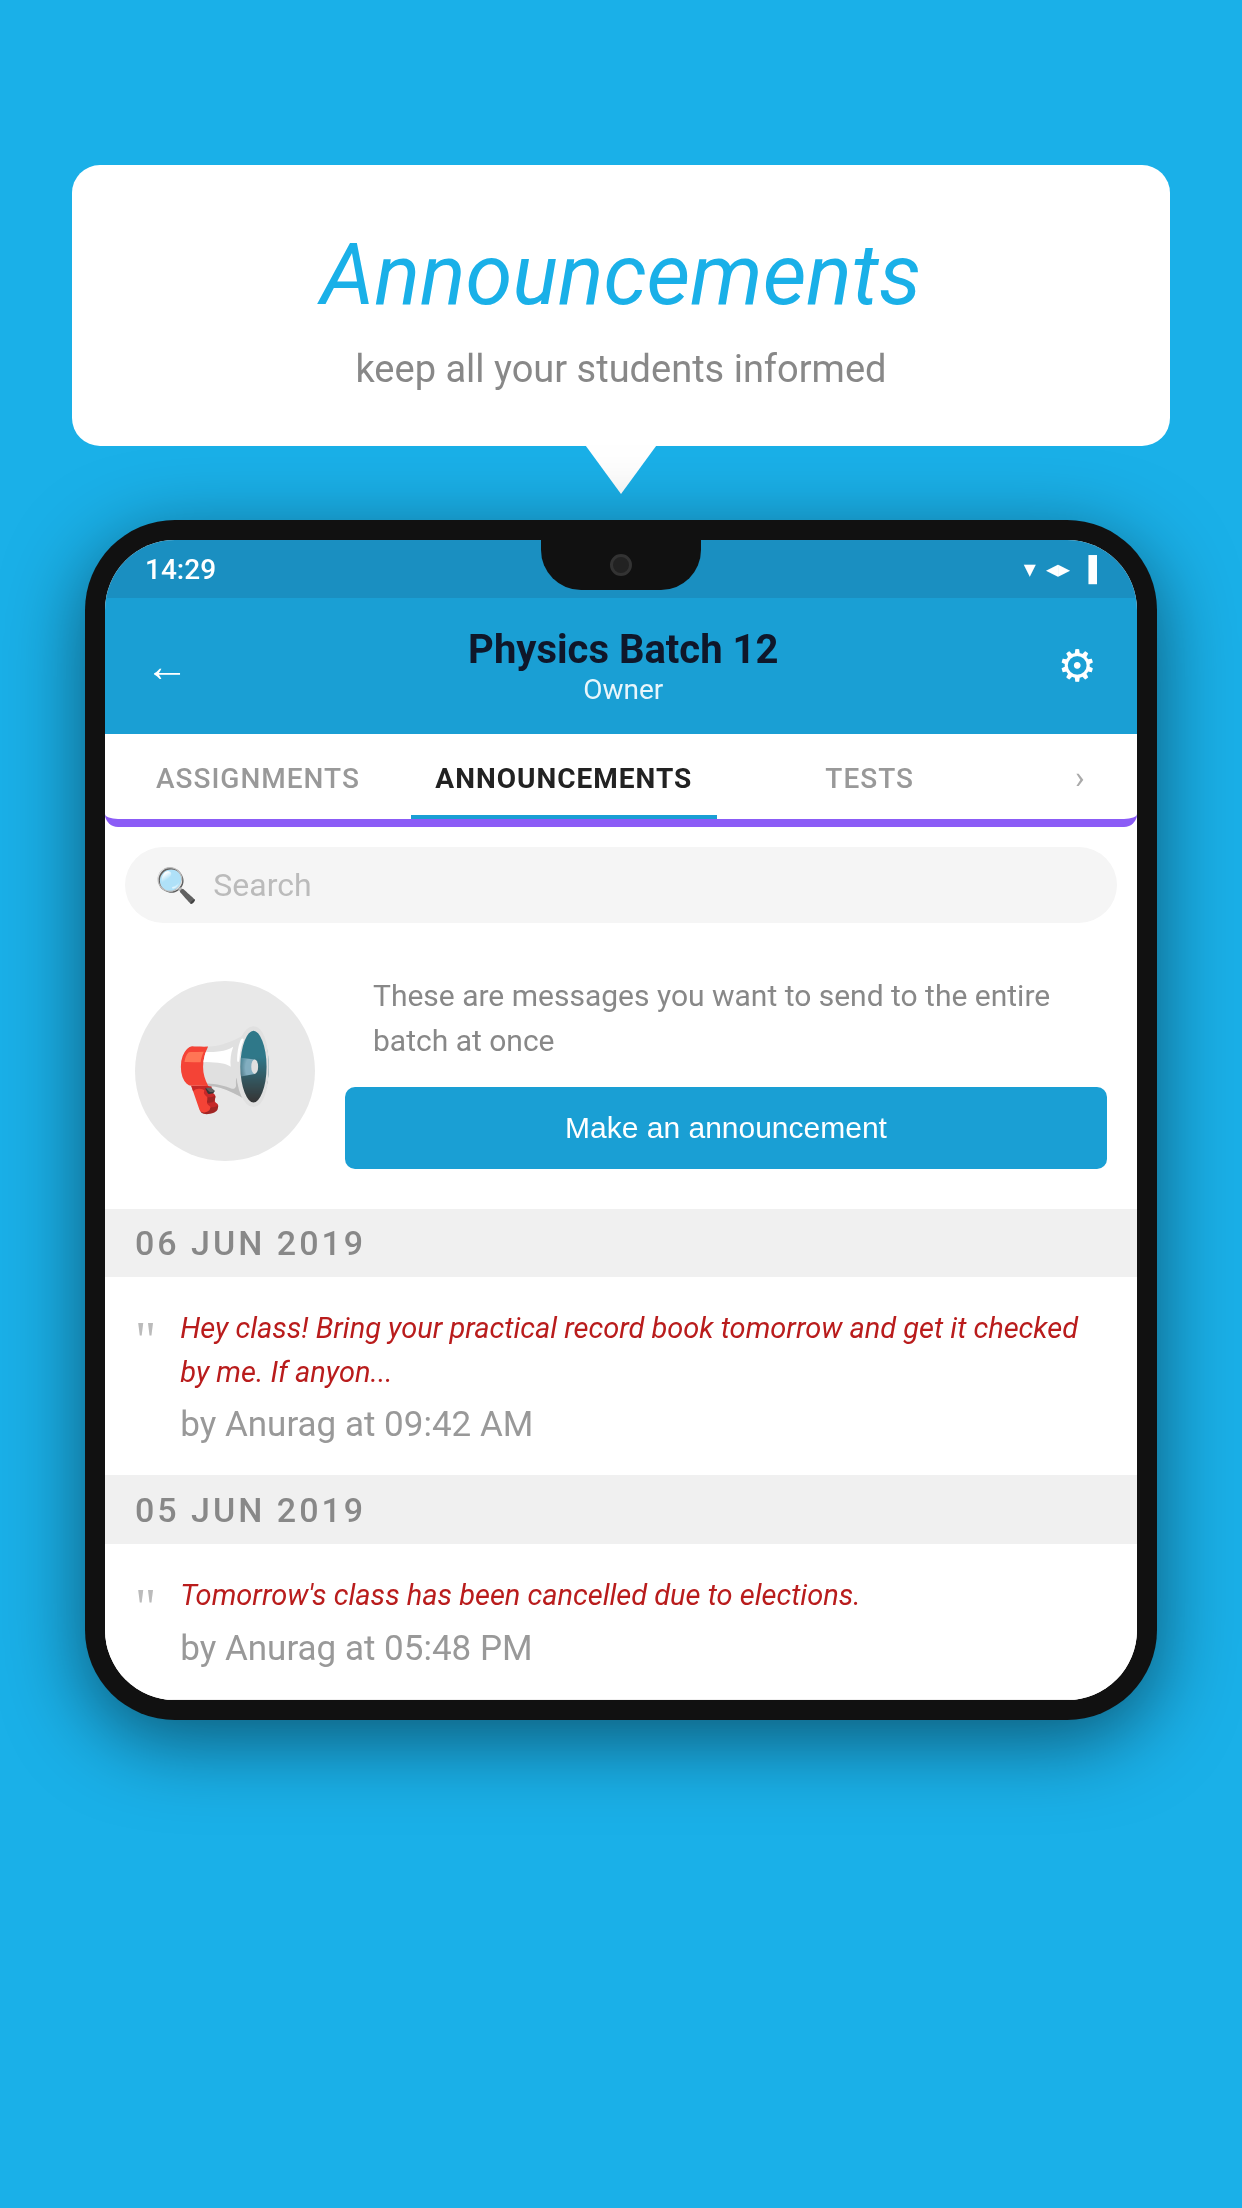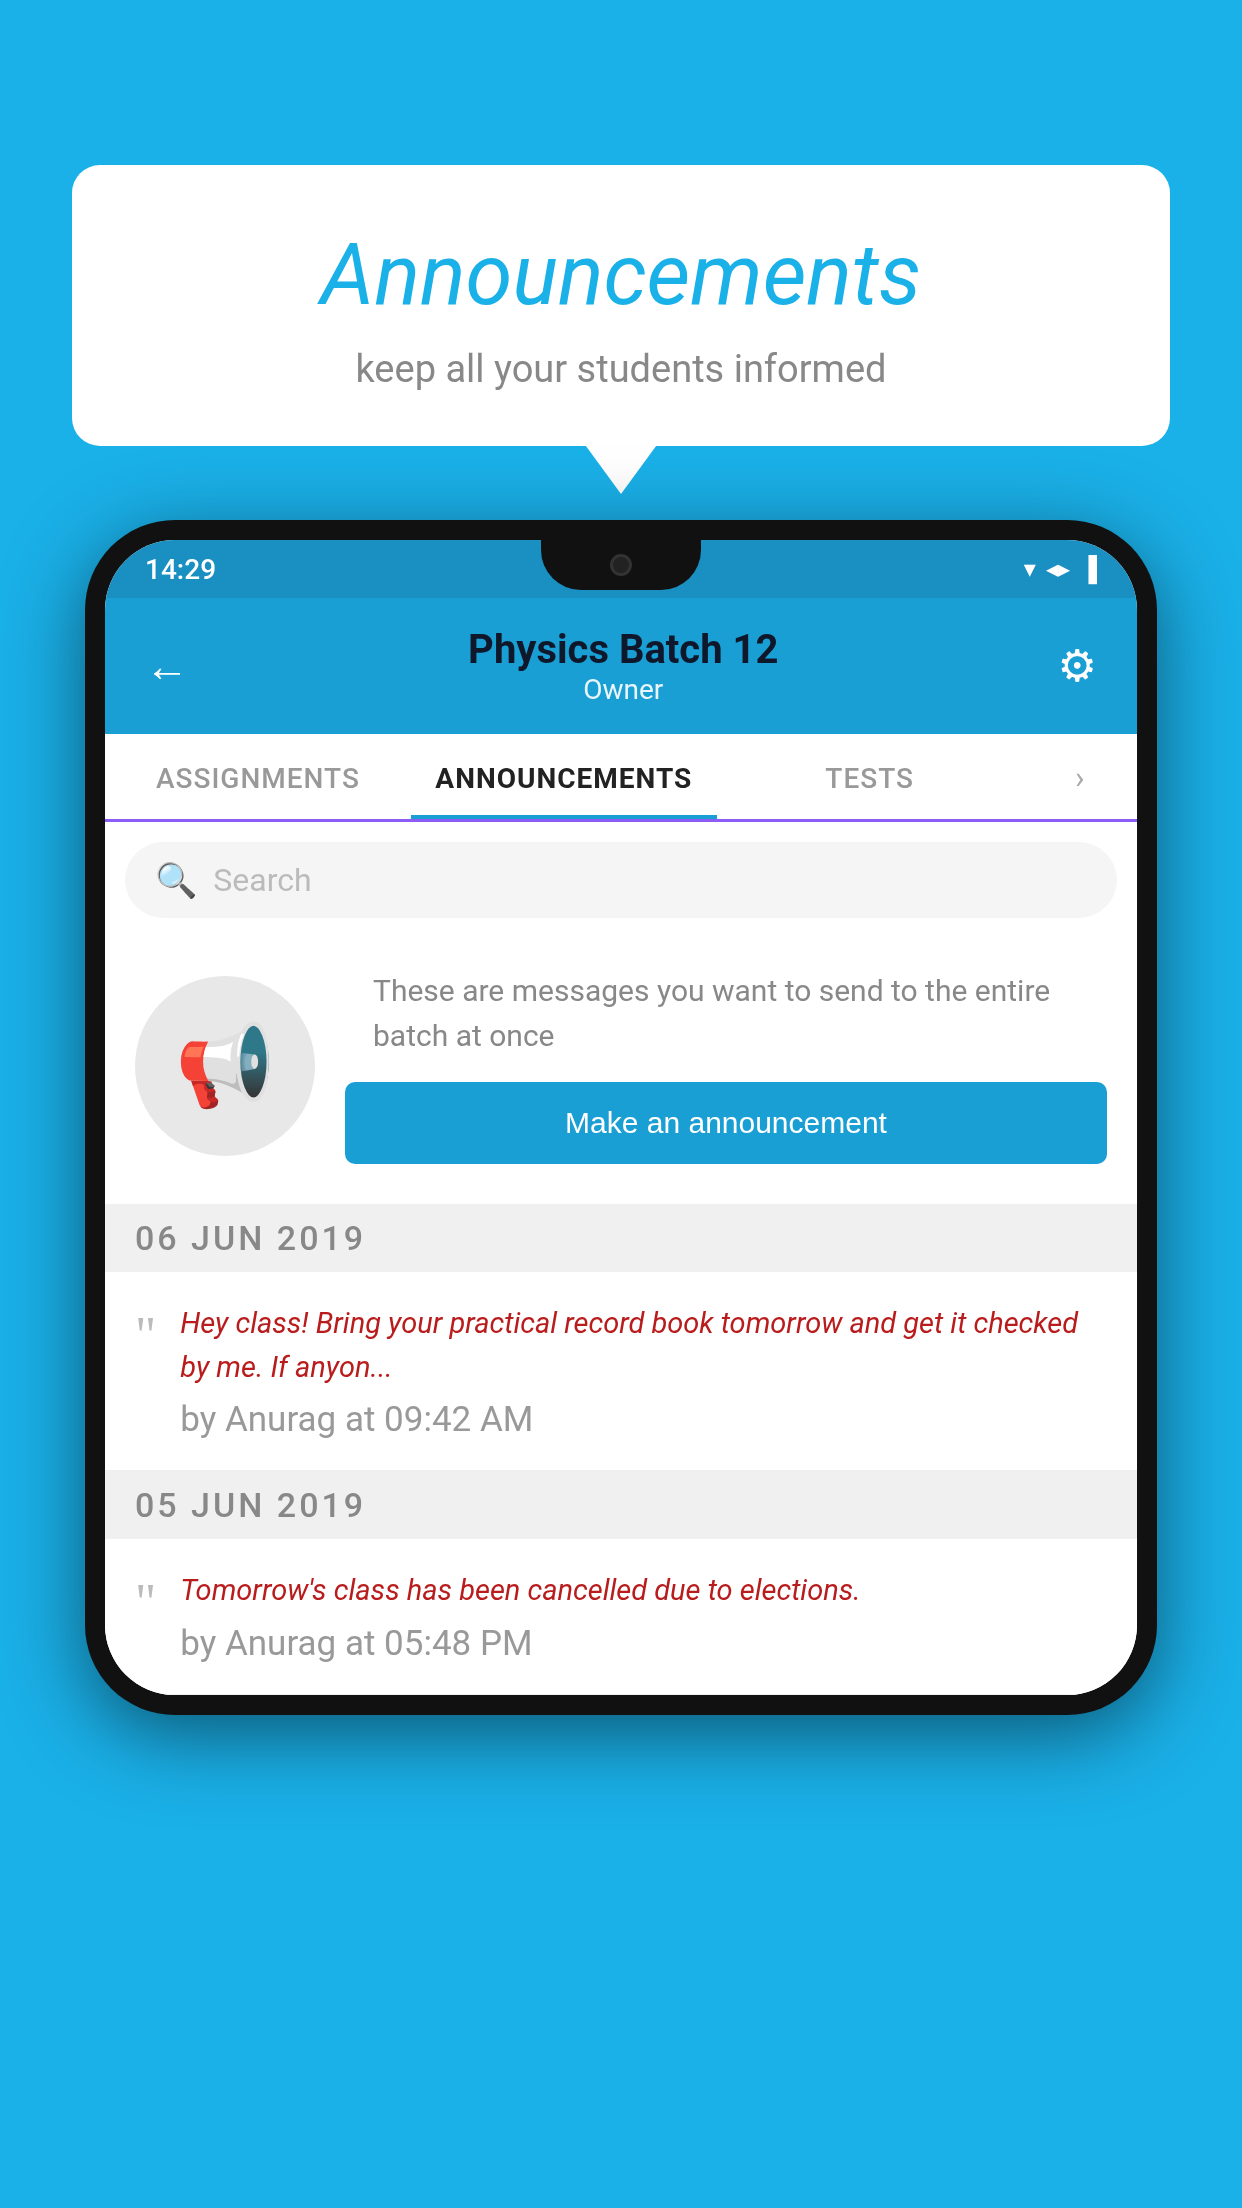--- a/index.html
+++ b/index.html
@@ -163,21 +163,22 @@
     .header-gear {
       color: white;
       font-size: 44px;
       cursor: pointer;
     }
 
     
     .tabs-container {
       background: white;
       display: flex;
-      border-bottom: 3px solid #8b5cf6;
+      border-bottom: 8px solid #8b5cf6;
+      border-radius: 13px;
     }
 
     .tab-item {
       flex: 1;
       text-align: center;
       padding: 28px 10px 24px;
       font-size: 28px;
       color: #999;
       font-weight: 500;
       letter-spacing: 1px;

